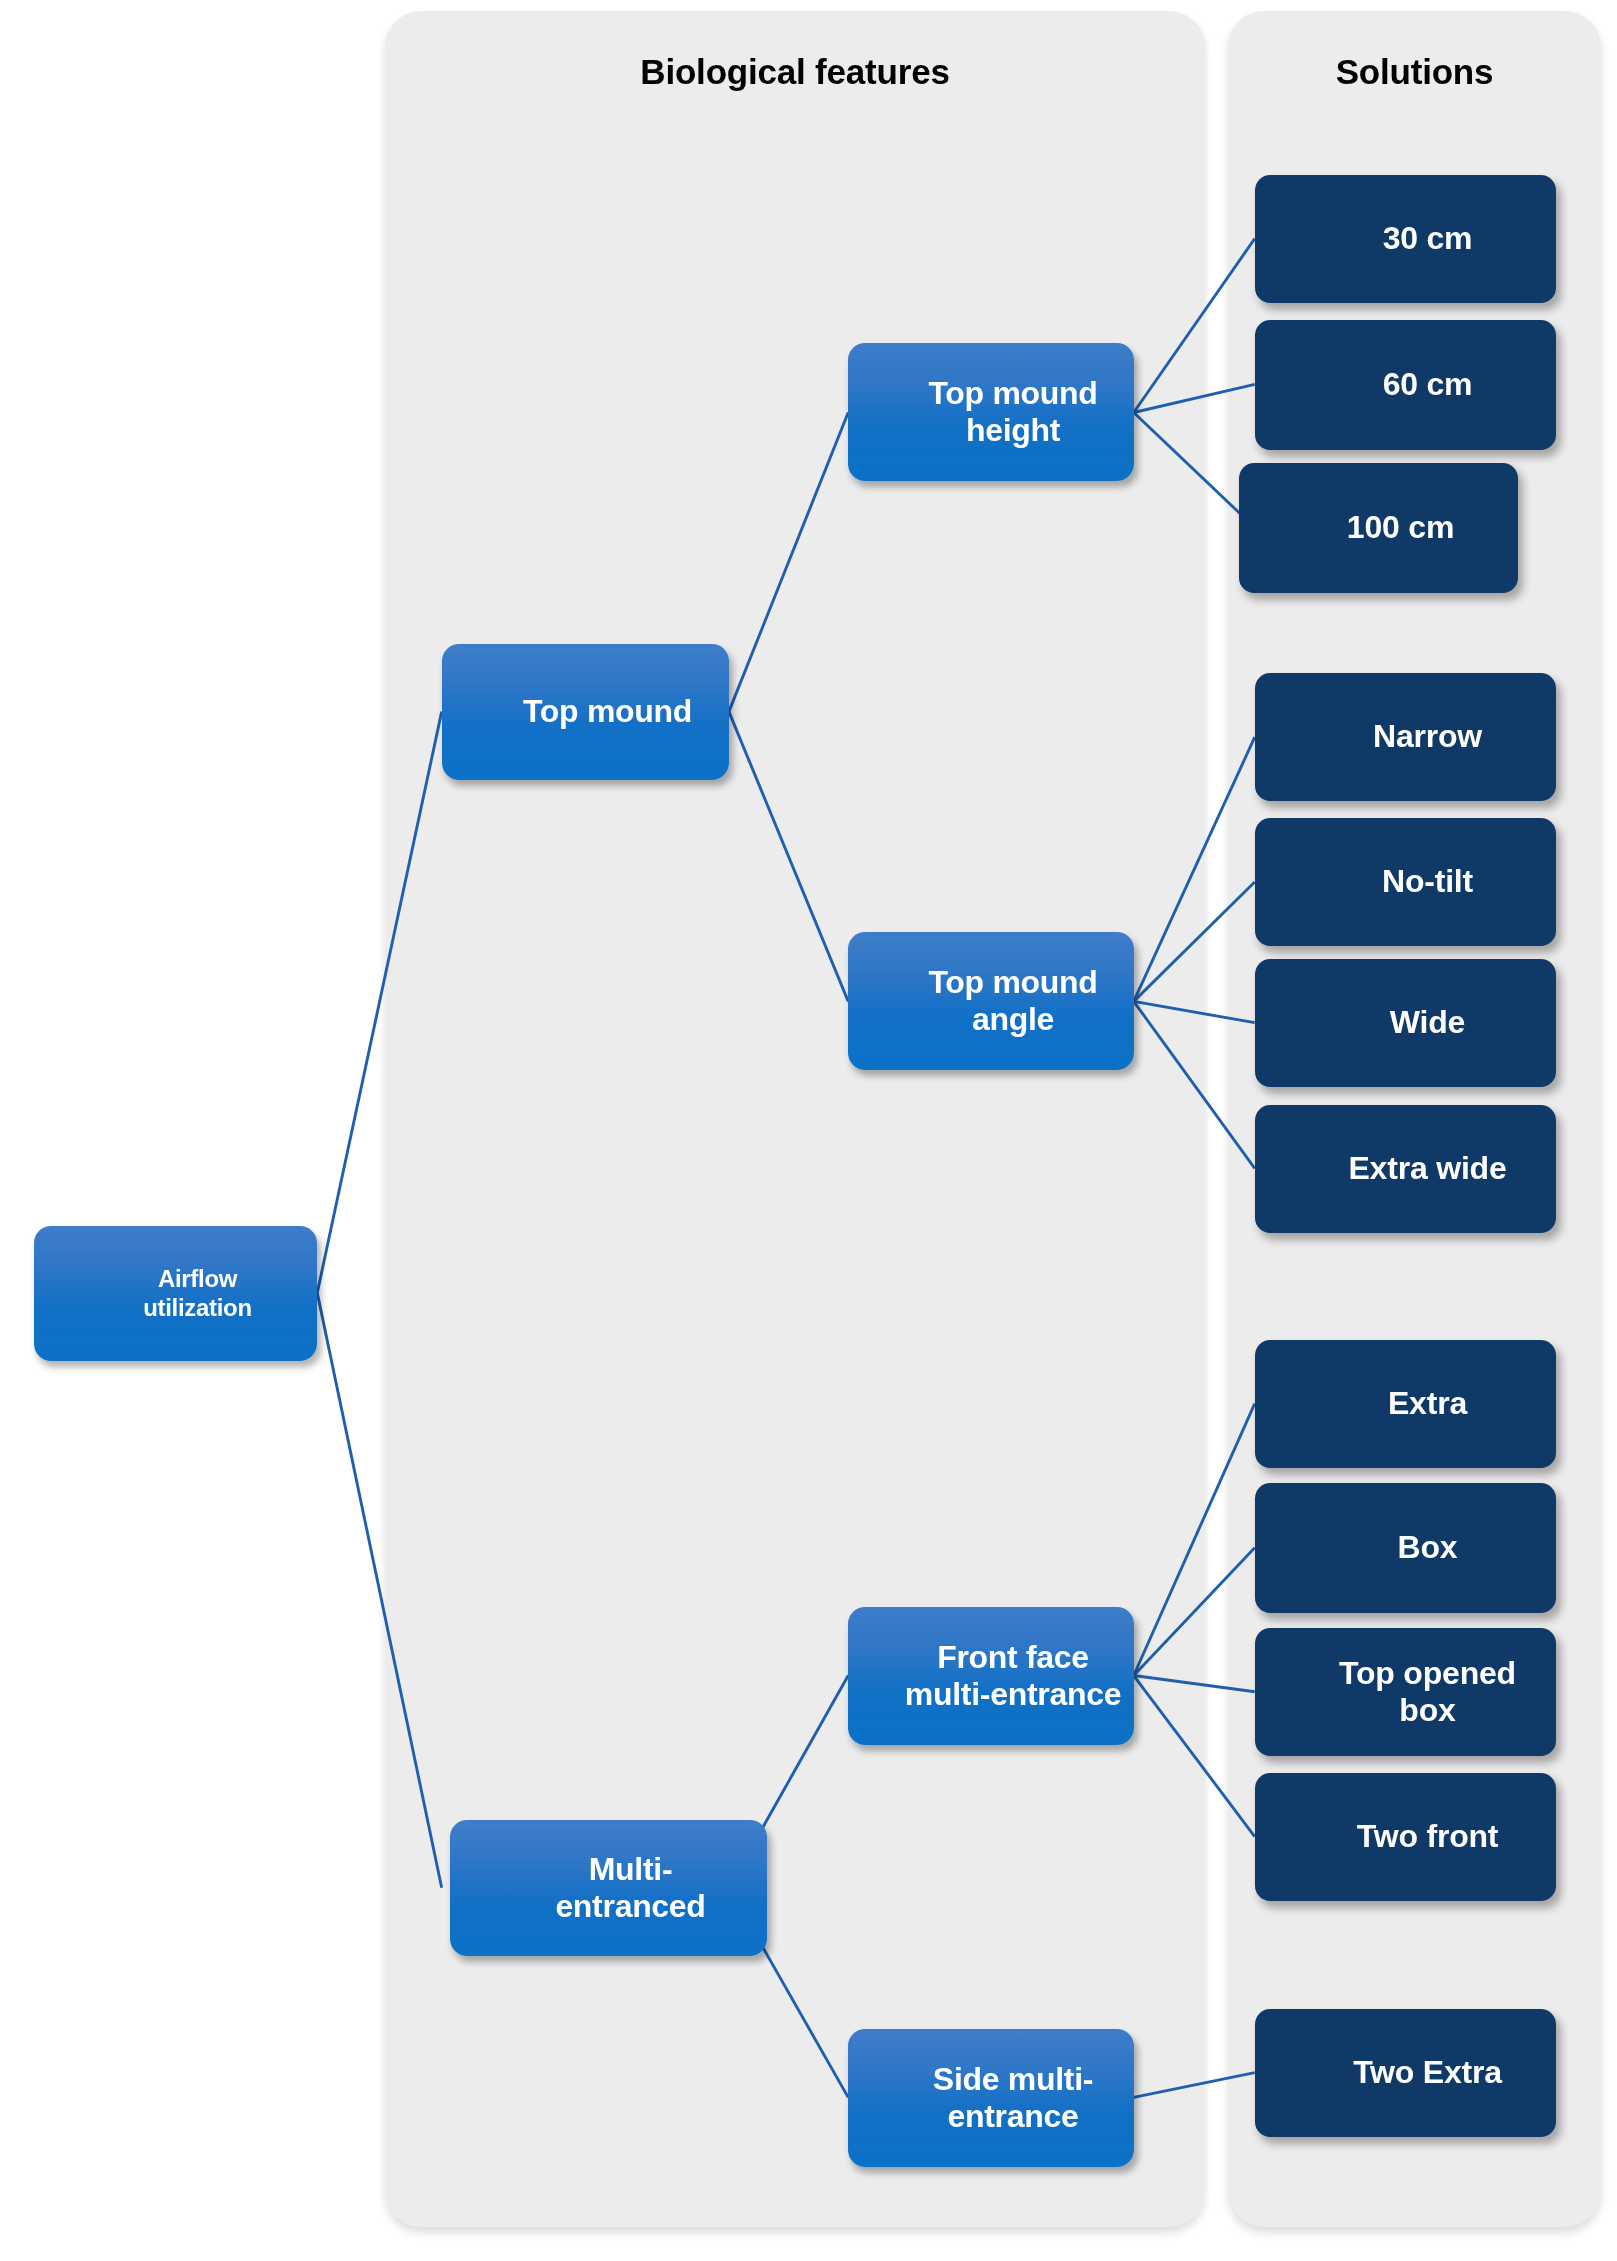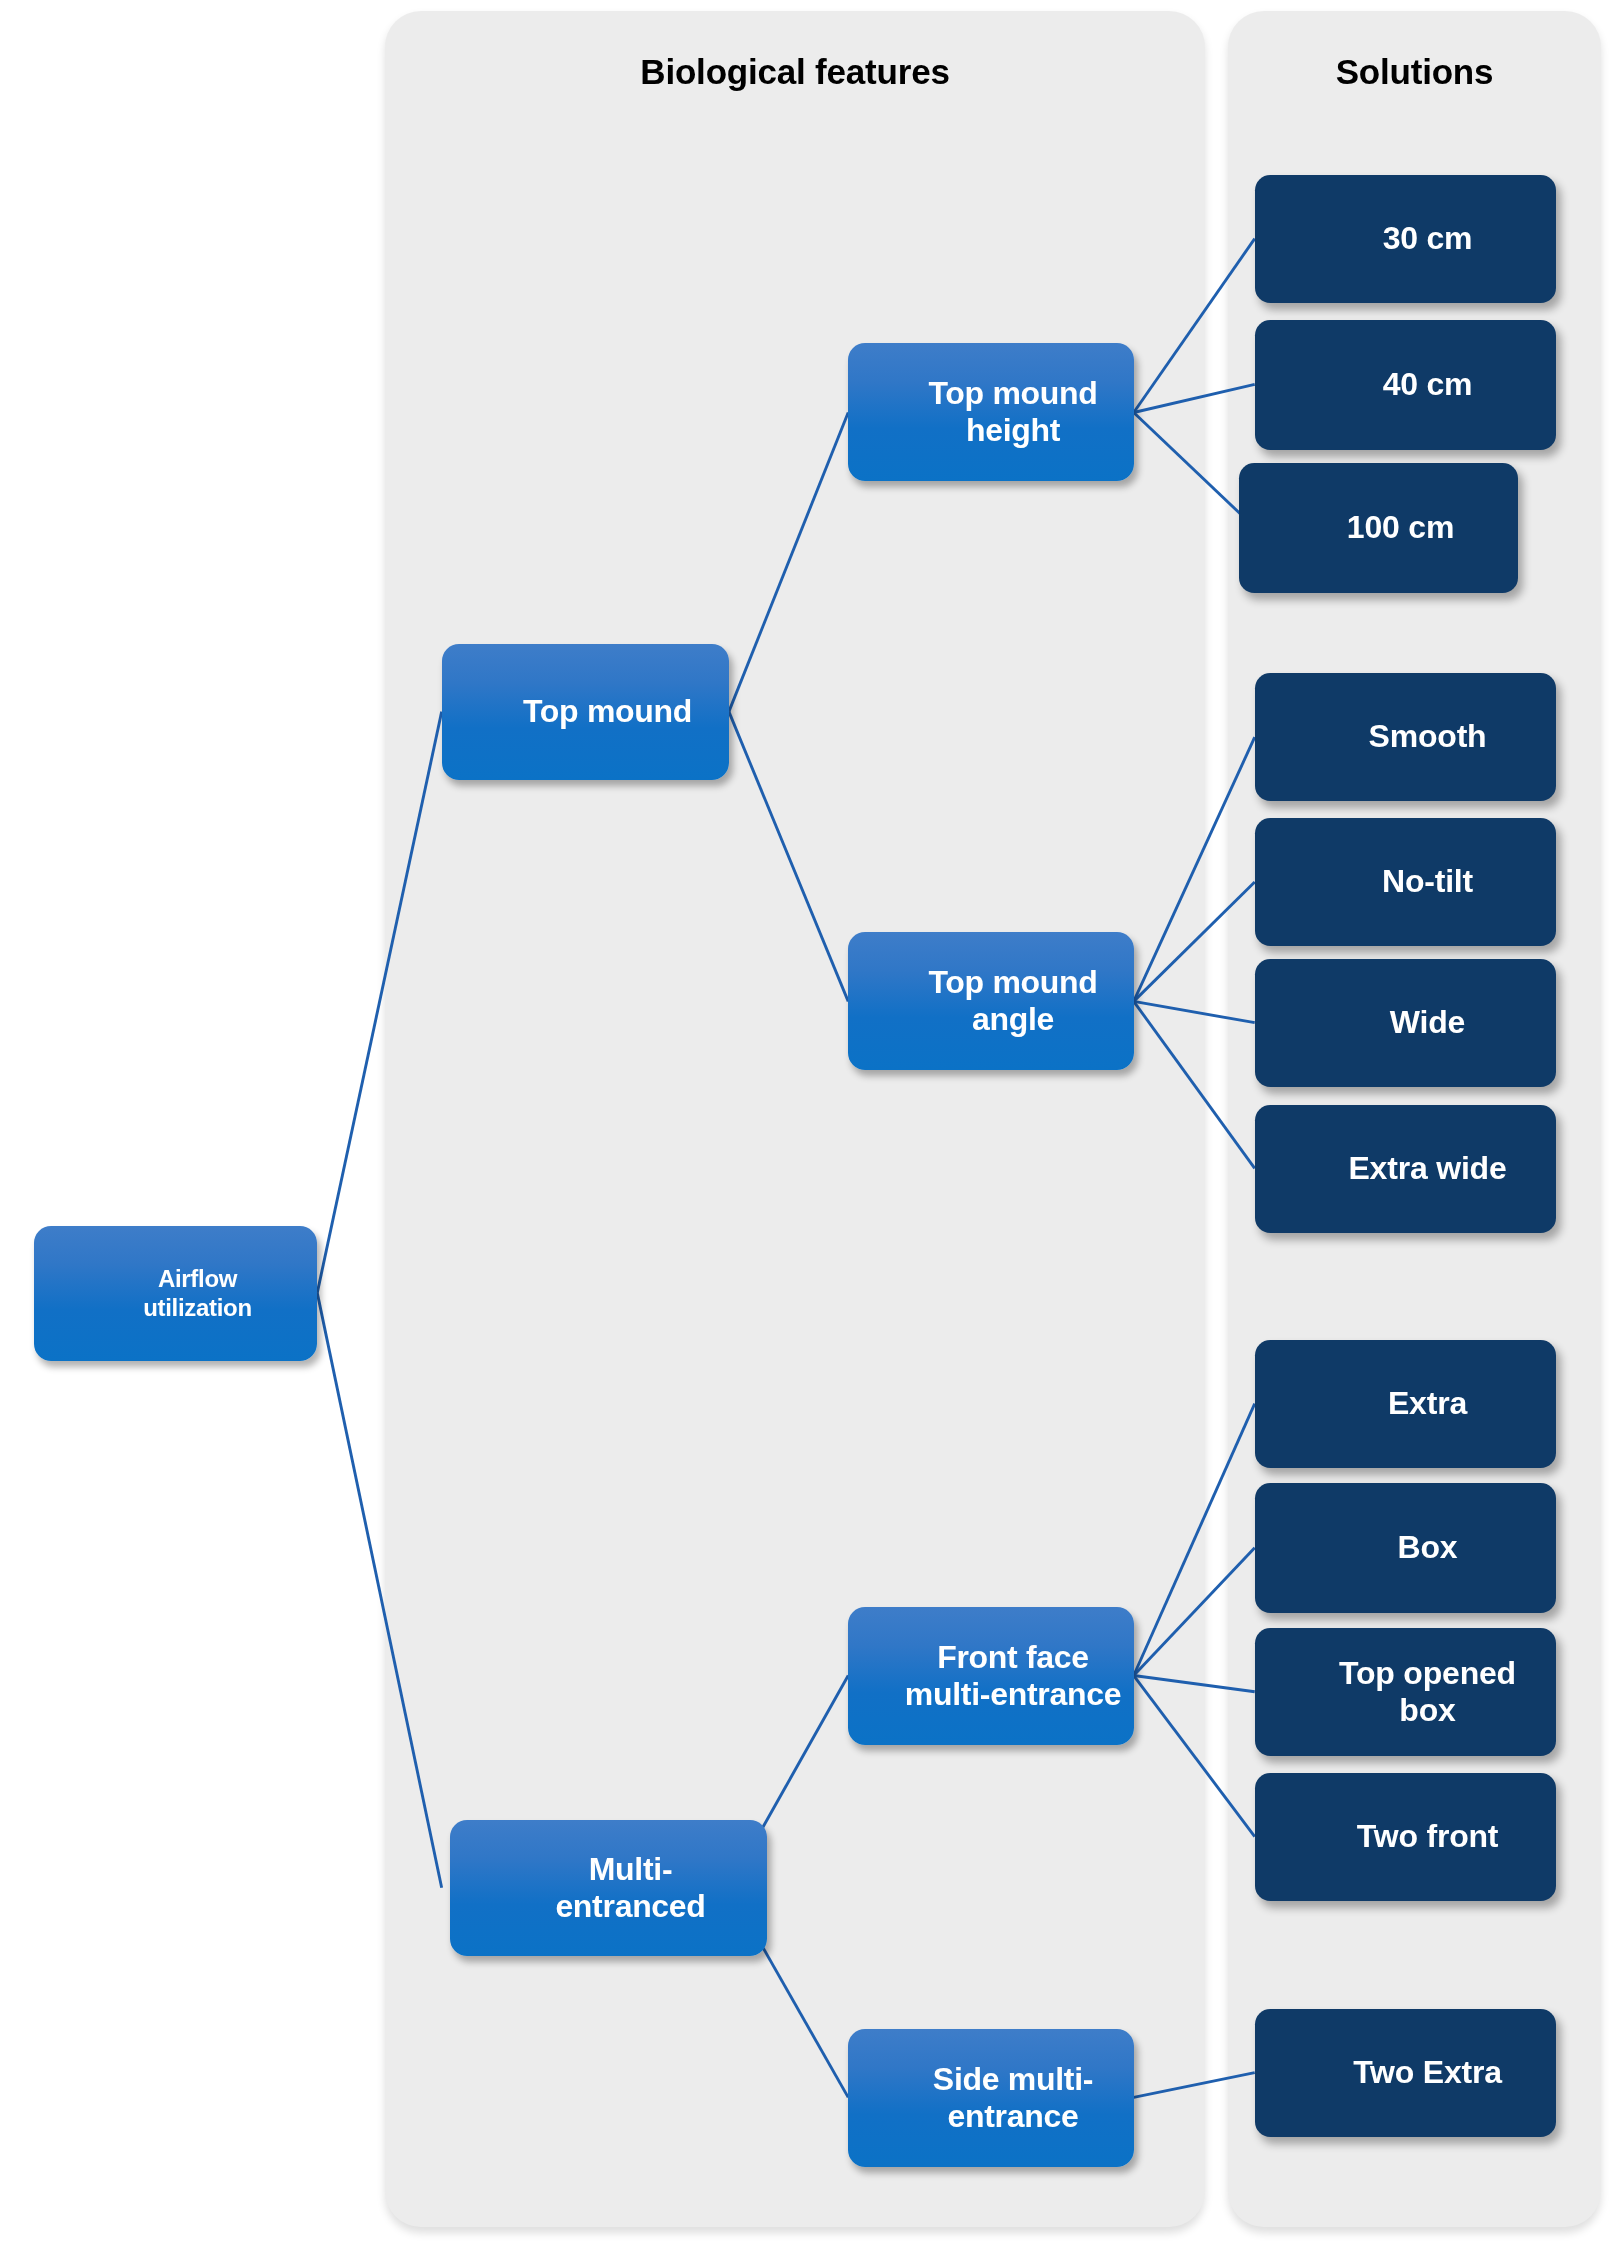--- a/index.html
+++ b/index.html
@@ -140,27 +140,27 @@
       <div class="node feature" style="left: 848px; top: 1607px; width: 286px; height: 138px;">
         <span class="label">Front face<br>multi-entrance</span>
       </div>
       <div class="node feature" style="left: 848px; top: 2029px; width: 286px; height: 138px;">
         <span class="label">Side multi-<br>entrance</span>
       </div>
       <div class="node solution" style="left: 1255px; top: 175px; width: 301px; height: 128px;">
         <span class="label">30 cm</span>
       </div>
       <div class="node solution" style="left: 1255px; top: 320px; width: 301px; height: 130px;">
-        <span class="label">40 cm</span>
+        <span class="label">60 cm</span>
       </div>
       <div class="node solution" style="left: 1239px; top: 463px; width: 279px; height: 130px;">
         <span class="label">100 cm</span>
       </div>
       <div class="node solution" style="left: 1255px; top: 673px; width: 301px; height: 128px;">
-        <span class="label">Smooth</span>
+        <span class="label">Narrow</span>
       </div>
       <div class="node solution" style="left: 1255px; top: 818px; width: 301px; height: 128px;">
         <span class="label">No-tilt</span>
       </div>
       <div class="node solution" style="left: 1255px; top: 959px; width: 301px; height: 128px;">
         <span class="label">Wide</span>
       </div>
       <div class="node solution" style="left: 1255px; top: 1105px; width: 301px; height: 128px;">
         <span class="label">Extra wide</span>
       </div>

